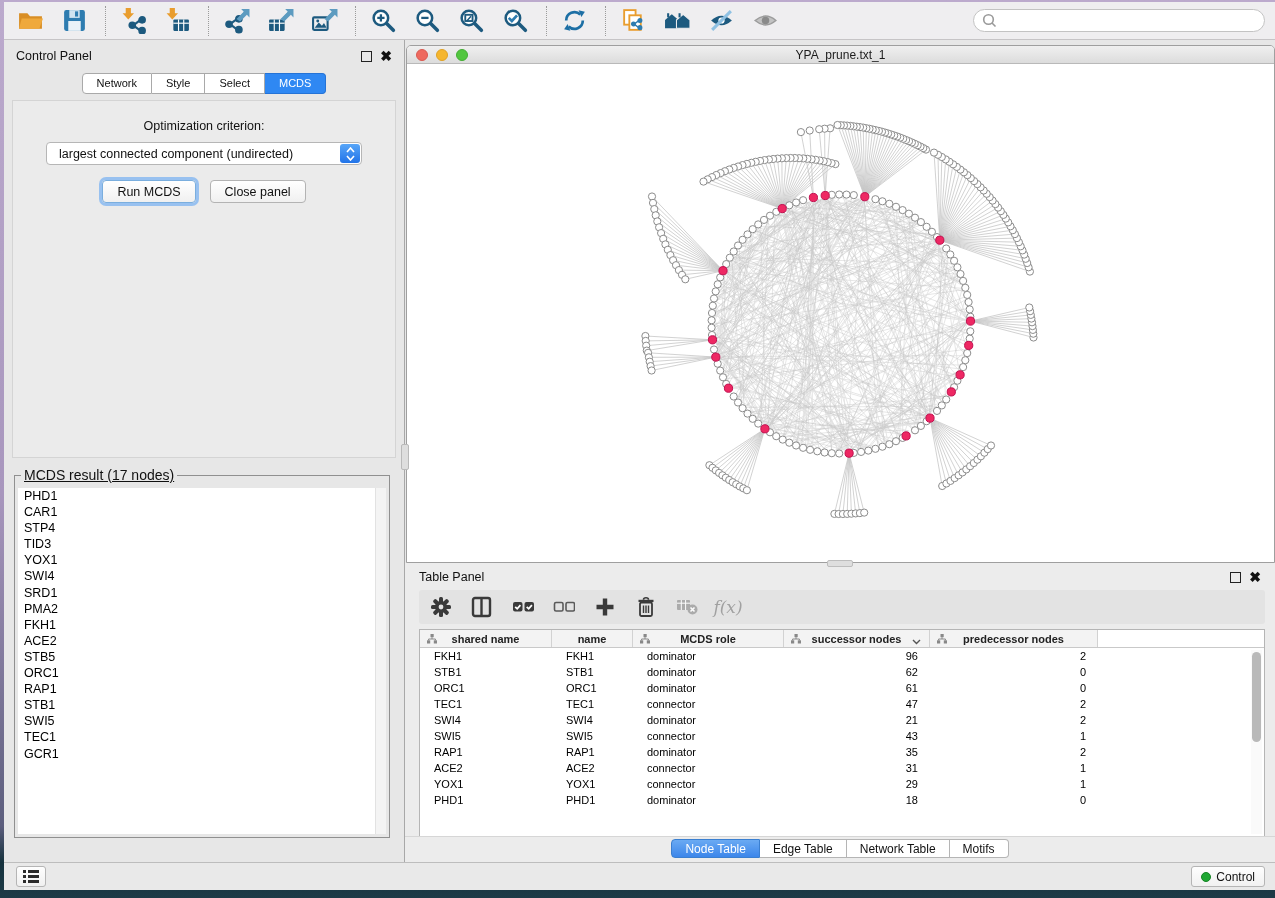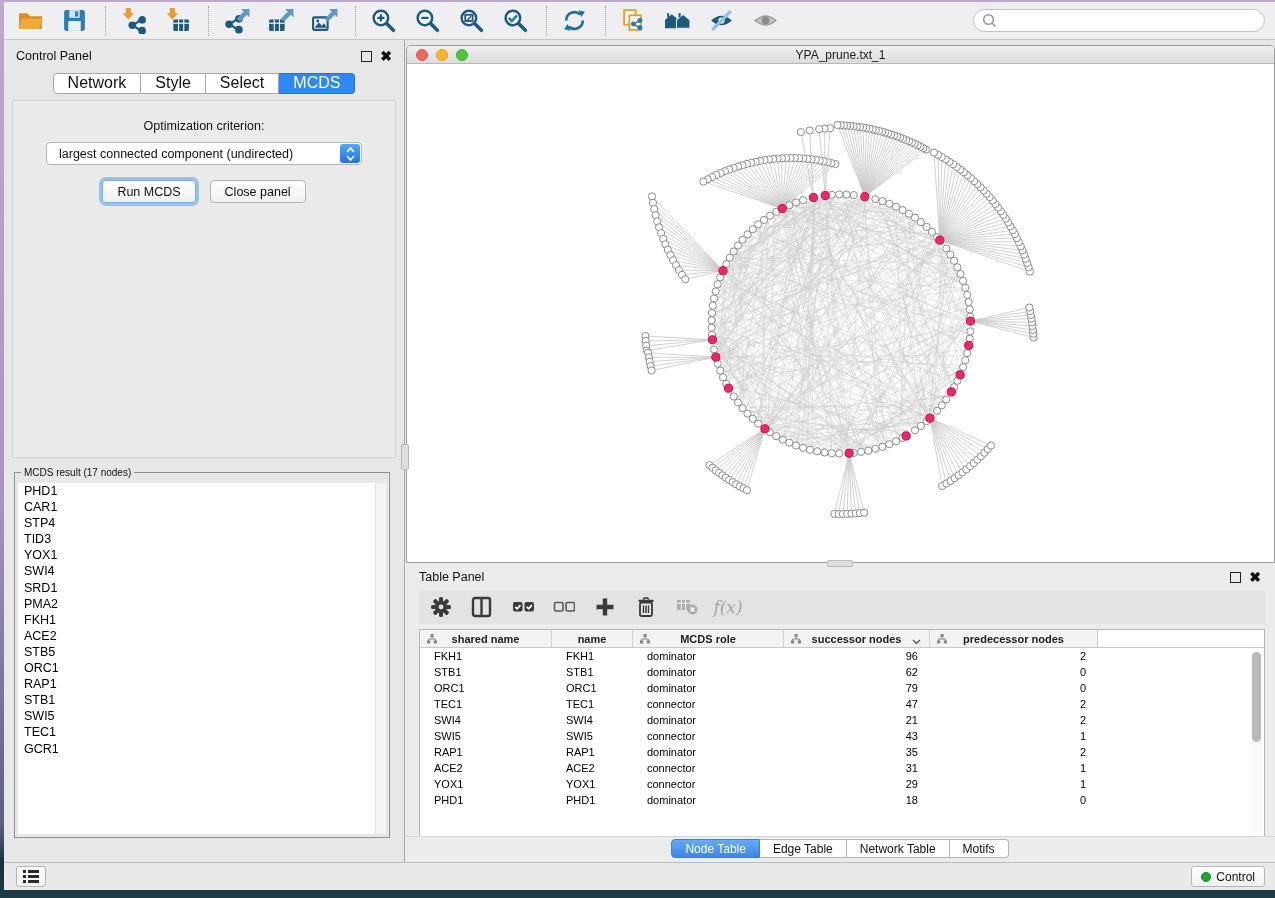--- a/index.html
+++ b/index.html
@@ -26,40 +26,40 @@
   .main { flex:1; display:flex; position:relative; min-height:0; }
 
   
   .control-panel { width:401px; flex:none; background:#e7e7e7; border-right:1px solid #a8a8a8; position:relative; }
   .cp-title { height:26px; display:flex; align-items:center; padding:6px 12px 0 12px; }
   .panel-title { font-size:12.5px; color:#111; }
   .panel-btns { margin-left:auto; display:flex; align-items:center; gap:8px; }
   .float-btn { width:11px; height:11px; border:1.5px solid #222; background:transparent; display:inline-block; }
   .close-btn { font-size:14px; font-weight:bold; color:#111; line-height:11px; }
   .cp-tabs { height:28px; display:flex; justify-content:center; align-items:center; padding-top:6px; }
-  .tab { height:21px; font-size:16px; padding:0 14px; display:flex; align-items:center;
+  .tab { height:21px; font-size:11px; padding:0 14px; display:flex; align-items:center;
          background:#fff; border:1px solid #a9a9a9; border-left:none; color:#111; }
   .tab:first-child { border-left:1px solid #a9a9a9; border-radius:4px 0 0 4px; }
   .tab:last-child { border-radius:0 4px 4px 0; }
   .tab.active { background:#2f88f3; border-color:#2573d6; color:#fff; }
   .cp-content { margin:6px 8px 0 8px; height:358px; background:#ebebeb; border:1px solid #d4d4d4; padding-top:18px; }
   .opt-label { text-align:center; font-size:12.5px; color:#111; margin-bottom:9px; }
   .select-row { display:flex; justify-content:center; }
   .select-box { position:relative; width:316px; height:23px; background:#fff; border:1px solid #b6b6b6;
       border-radius:4px; display:flex; align-items:center; padding-left:12px; font-size:12.5px; color:#111; }
   .stepper { position:absolute; right:1px; top:1px; bottom:1px; width:20px; border-radius:3px;
       background:linear-gradient(#58a6f8,#2173e8); display:flex; flex-direction:column;
       align-items:center; justify-content:center; gap:2px; }
   .btn-row { display:flex; justify-content:center; gap:14px; margin-top:15px; }
   .btn { height:23px; padding:0 14px; font-size:12.5px; color:#111; background:linear-gradient(#ffffff,#f0f0f0);
          border:1px solid #b3b3b3; border-radius:4px; font-family:"Liberation Sans",sans-serif; }
   .btn.focused { box-shadow:0 0 0 3px rgba(108,170,242,.65); border-color:#7aaede; }
   .cp-fieldset { position:absolute; left:10px; right:14px; top:427px; height:371px;
       border:1px solid #909090; background:#e7e7e7; }
-  .cp-fieldset legend { font-size:10px; color:#111; margin-left:6px; padding:0 3px; }
+  .cp-fieldset legend { font-size:14px; color:#111; margin-left:6px; padding:0 3px;text-decoration:underline; }
   .result-list { position:absolute; left:3px; right:3px; top:5px; bottom:3px; background:#fff; overflow:hidden; }
   .result-item { font-size:12.5px; line-height:16.1px; padding-left:6px; color:#000; }
   .list-scroll { position:absolute; right:0; top:0; bottom:0; width:11px; background:#f4f4f4; border-left:1px solid #e2e2e2; }
 
   .v-grip { position:absolute; left:397px; top:404px; width:8px; height:26px;
       background:#dedede; border:1px solid #b9b9b9; border-radius:2px; z-index:5; }
 
   
   .right-col { flex:1; display:flex; flex-direction:column; background:#e7e7e7; position:relative; min-width:0; }
   .net-window { margin:5px 0 0 1px; flex:none; border:1px solid #9f9f9f; border-radius:5px 5px 0 0;
@@ -1368,21 +1368,21 @@
                 <div class="t-cell txt" style="width:132px">STB1</div>
                 <div class="t-cell txt" style="width:81px">STB1</div>
                 <div class="t-cell txt" style="width:151px">dominator</div>
                 <div class="t-cell num" style="width:146px">62</div>
                 <div class="t-cell num" style="width:168px">0</div>
               </div>
               <div class="t-row">
                 <div class="t-cell txt" style="width:132px">ORC1</div>
                 <div class="t-cell txt" style="width:81px">ORC1</div>
                 <div class="t-cell txt" style="width:151px">dominator</div>
-                <div class="t-cell num" style="width:146px">79</div>
+                <div class="t-cell num" style="width:146px">61</div>
                 <div class="t-cell num" style="width:168px">0</div>
               </div>
               <div class="t-row">
                 <div class="t-cell txt" style="width:132px">TEC1</div>
                 <div class="t-cell txt" style="width:81px">TEC1</div>
                 <div class="t-cell txt" style="width:151px">connector</div>
                 <div class="t-cell num" style="width:146px">47</div>
                 <div class="t-cell num" style="width:168px">2</div>
               </div>
               <div class="t-row">

